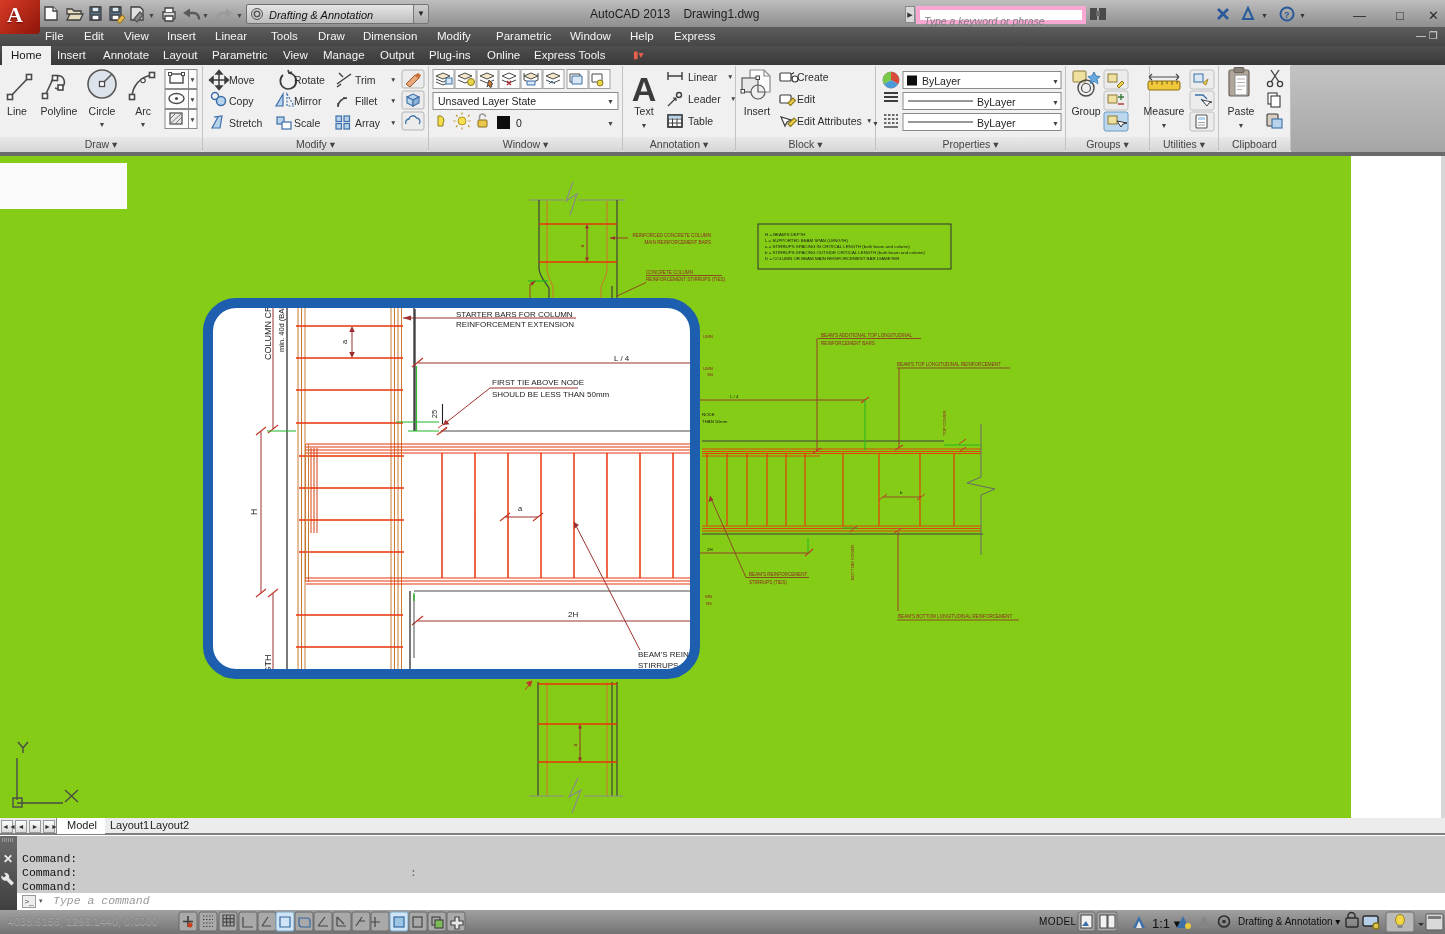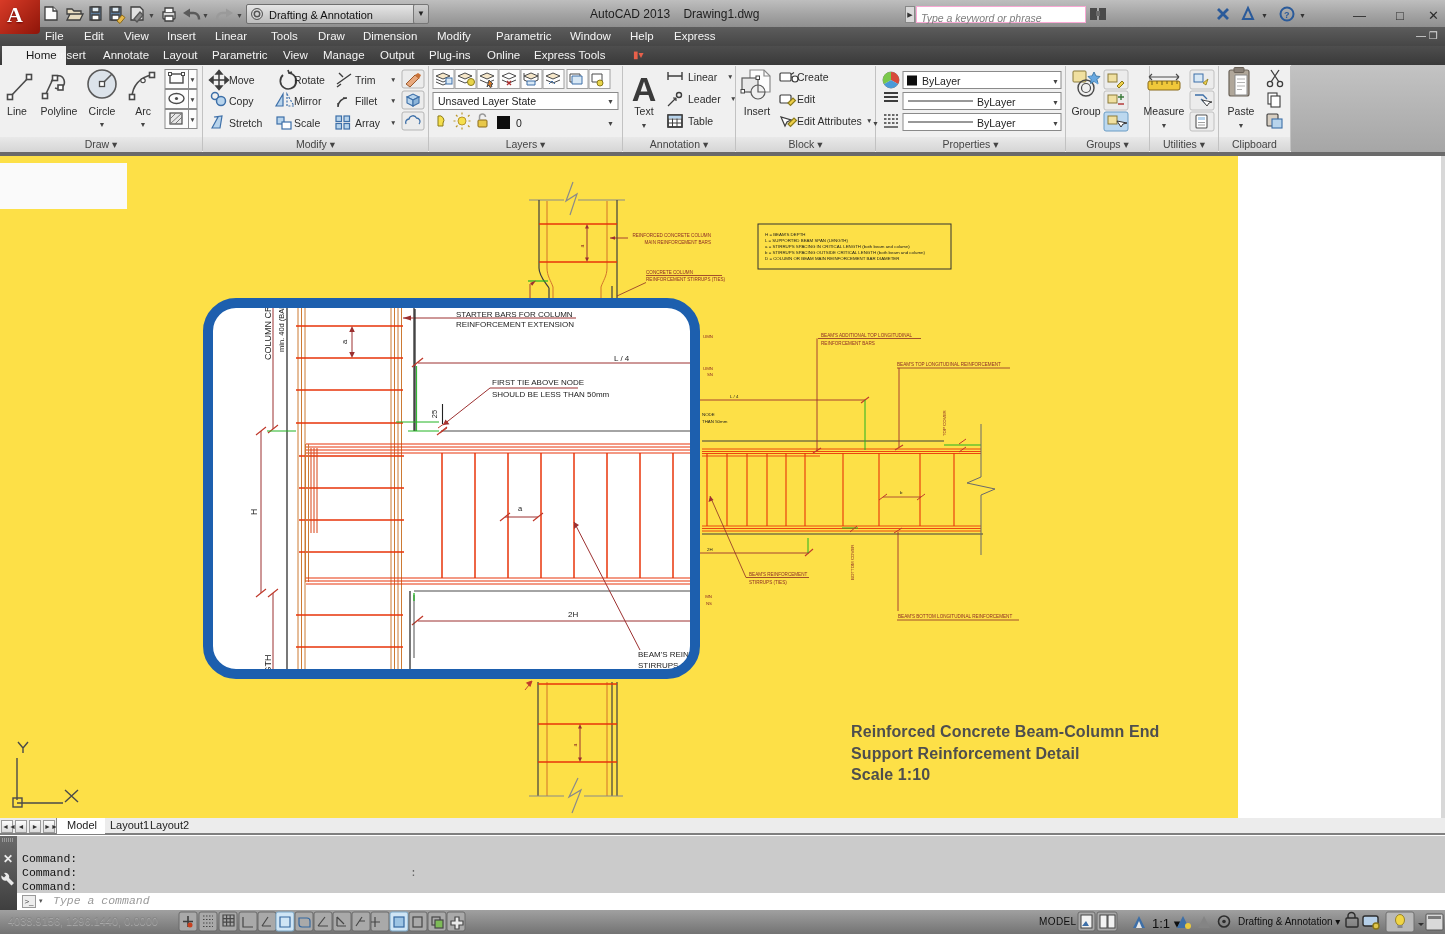--- a/index.html
+++ b/index.html
@@ -8,47 +8,47 @@
 .abs { position:absolute; }
 
 #titlebar { left:0; top:0; width:1445px; height:27px;
   background:linear-gradient(#bebebe,#a3a3a3 55%,#8f8f8f); }
 #logo { left:0; top:0; width:40px; height:34px;
   background:linear-gradient(135deg,#d83b27,#8e1509); z-index:5;
   border-radius:0 0 4px 0; }
 #logo .a { position:absolute; left:7px; top:2px; color:#fff; font-size:22px; font-weight:bold; font-family:"Liberation Serif",serif; text-shadow:0 1px 2px #600; }
 #wsbox { left:246px; top:4px; width:180px; height:20px;
   background:linear-gradient(#e6e6e6,#bdbdbd); border:1px solid #6f6f6f; border-radius:2px;
-  font-size:11px; color:#111; line-height:18px; }
+  font-size:11px; color:#111; line-height:18px;font-style:italic; }
 #wsbox .gear { position:absolute; left:4px; top:3px; width:12px; height:12px; border:1.5px solid #555; border-radius:50%; box-shadow:inset 0 0 0 1.5px #ddd, inset 0 0 0 3px #555;}
 #wsbox .txt { position:absolute; left:22px; top:1px; }
 #wsbox .arr { position:absolute; right:4px; top:1px; font-size:8px; color:#222; }
 #wsbox2 { left:413px; top:4px; width:16px; height:20px; background:linear-gradient(#cfcfcf,#a9a9a9); border:1px solid #767676; border-radius:2px; font-size:8px; color:#222; text-align:center; line-height:18px;}
 #apptitle { top:7px; left:590px; font-size:12px; color:#1d1d1d; }
 #apptitle b { font-weight:normal; margin-left:10px; }
 
 #ic-arrow { left:905px; top:6px; width:10px; height:17px; background:#d9d9d9; border:1px solid #888; font-size:7px; color:#333; text-align:center; line-height:16px; }
-#searchbox { left:916px; top:6px; width:170px; height:17px; background:#fff; border:1px solid #f9a8d4; font-size:10.5px; font-style:italic; color:#7d7d7d; padding:5px 4px; }
+#searchbox { left:916px; top:6px; width:170px; height:17px; background:#fff; border:4px solid #f9a8d4; font-size:10.5px; font-style:italic; color:#7d7d7d; padding:5px 4px; }
 
 .winbtn { top:8px; font-size:13px; color:#2c2c2c; }
 
 #menubar { left:0; top:27px; width:1445px; height:19px; background:linear-gradient(#5c5c5c,#464646); }
 #menubar span { position:absolute; top:3px; color:#f4f4f4; font-size:11.5px; }
 
 #tabrow { left:0; top:46px; width:1445px; height:19px; background:linear-gradient(#4e4e4e,#393939); }
 #tabrow span { position:absolute; top:3px; color:#f4f4f4; font-size:11.5px; }
-#tabrow .active { background:#f0f0f0; color:#1a1a1a; top:0; height:19px; padding:3px 9px 0 24px; }
+#tabrow .active { background:#f0f0f0; color:#1a1a1a; top:0; height:19px; padding:3px 9px 0 9px; }
 
 #ribbon { left:0; top:65px; width:1445px; height:90px; background:#f0f0f0; }
 #ribbon-empty { left:1291px; top:65px; width:154px; height:87px; background:linear-gradient(#c3c3c3,#a6a6a6); }
 .pnl-label { position:absolute; top:137px; height:15px; background:linear-gradient(#e9e9e9,#d5d5d5); color:#444; font-size:10.5px; text-align:center; line-height:14px; }
 .pnl-sep { position:absolute; top:66px; width:1px; height:85px; background:#c2c2c2; }
 #ribbon-bottom { left:0; top:152px; width:1445px; height:4px; background:#6a6a6a; }
 
-#canvas { left:0; top:156px; width:1238px; height:662px; background:#fde047; }
+#canvas { left:0; top:156px; width:1351px; height:662px; background:#84cc16; }
 #canvas svg { position:absolute; left:0; top:0; }
 #rstrip { left:1441px; top:156px; width:4px; height:662px; background:#d8d8d8; }
 #titletext { left:851px; top:721px; font-size:16px; color:#4e4e4e; line-height:21.5px; letter-spacing:0.1px; font-weight:bold; }
 
 #laytabs { left:0; top:818px; width:1445px; height:17px; background:#ececec; border-bottom:2px solid #7f7f7f; }
 .navbtn { position:absolute; top:2px; width:12px; height:13px; background:linear-gradient(#fdfdfd,#d9d9d9); border:1px solid #9a9a9a; font-size:7px; color:#333; text-align:center; line-height:11px; }
 .laytab { position:absolute; top:0; height:16px; font-size:11px; color:#1c1c1c; padding:1px 8px 0 10px; }
 
 #cmdrail { left:0; top:836px; width:17px; height:74px; background:linear-gradient(#6a6a6a,#3f3f3f); }
 #cmdhist { left:17px; top:836px; width:1428px; height:57px; background:#cbcbcb; font-family:"Liberation Mono",monospace; font-size:11.5px; color:#111; }
@@ -152,21 +152,21 @@
       <span style="left:429px">Plug-ins</span>
     <span style="left:487px">Online</span>
       <span style="left:534px">Express Tools</span>
     <span style="left:633px;color:#e8604a;font-size:10px">▮▾</span>
   </div>
 
   <div class="abs" id="ribbon"></div>
   <div class="abs" id="ribbon-empty"></div>
   <div class="abs pnl-label" style="left:0;width:202px">Draw ▾</div>
   <div class="abs pnl-label" style="left:203px;width:225px">Modify ▾</div>
-  <div class="abs pnl-label" style="left:429px;width:193px">Layers ▾</div>
+  <div class="abs pnl-label" style="left:429px;width:193px">Window ▾</div>
   <div class="abs pnl-label" style="left:623px;width:112px">Annotation ▾</div>
   <div class="abs pnl-label" style="left:736px;width:139px">Block ▾</div>
   <div class="abs pnl-label" style="left:876px;width:189px">Properties ▾</div>
   <div class="abs pnl-label" style="left:1066px;width:83px">Groups ▾</div>
   <div class="abs pnl-label" style="left:1150px;width:68px">Utilities ▾</div>
   <div class="abs pnl-label" style="left:1219px;width:71px">Clipboard</div>
   <div class="abs pnl-sep" style="left:202px"></div>
   <div class="abs pnl-sep" style="left:428px"></div>
   <div class="abs pnl-sep" style="left:622px"></div>
   <div class="abs pnl-sep" style="left:735px"></div>
@@ -616,21 +616,20 @@
 
     <g stroke="#4a4a4a" stroke-width="1.4" fill="none">
       <path d="M17 758 V800 M17 803 H63"></path>
       <rect x="13" y="798" width="9" height="9"></rect>
       <path d="M18 742 l5 6 m5 -6 l-5 6 v5"></path>
       <path d="M65 790 l13 12 m0 -12 l-13 12"></path>
     </g>
   </svg>
   </div>
   <div class="abs" id="rstrip"></div>
-  <div class="abs" id="titletext">Reinforced Concrete Beam-Column End<br>Support Reinforcement Detail<br>Scale 1:10</div>
 
   <div class="abs" id="laytabs">
     <div class="navbtn" style="left:1px">◄◄</div>
     <div class="navbtn" style="left:15px">◄</div>
     <div class="navbtn" style="left:29px">►</div>
     <div class="navbtn" style="left:43px">►►</div>
     <div class="laytab" style="left:56px;background:#fff;border-left:1px solid #888;">Model</div>
     <div class="laytab" style="left:100px;">Layout1</div>
 
     <div class="laytab" style="left:140px;">Layout2</div>

